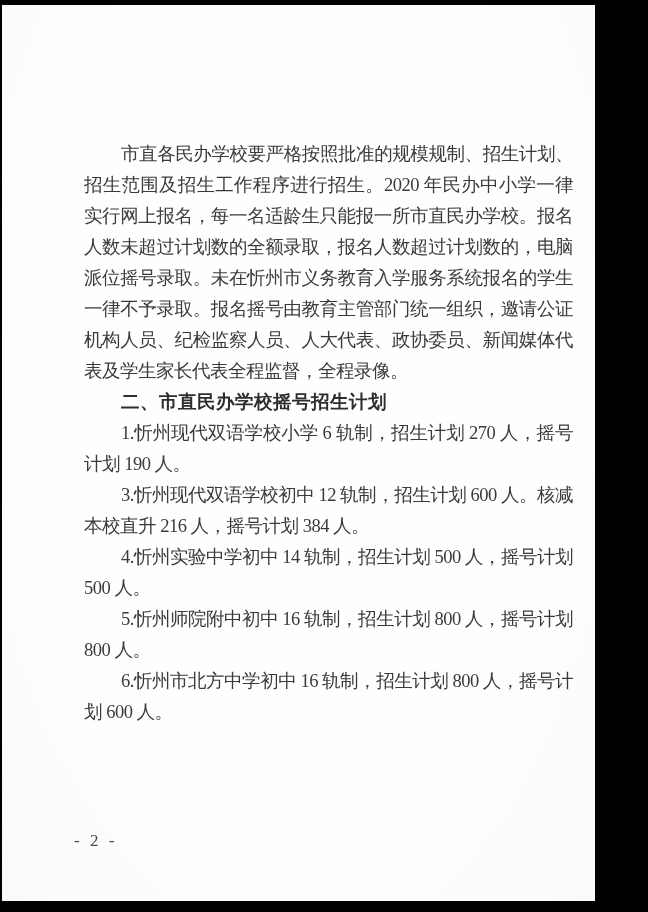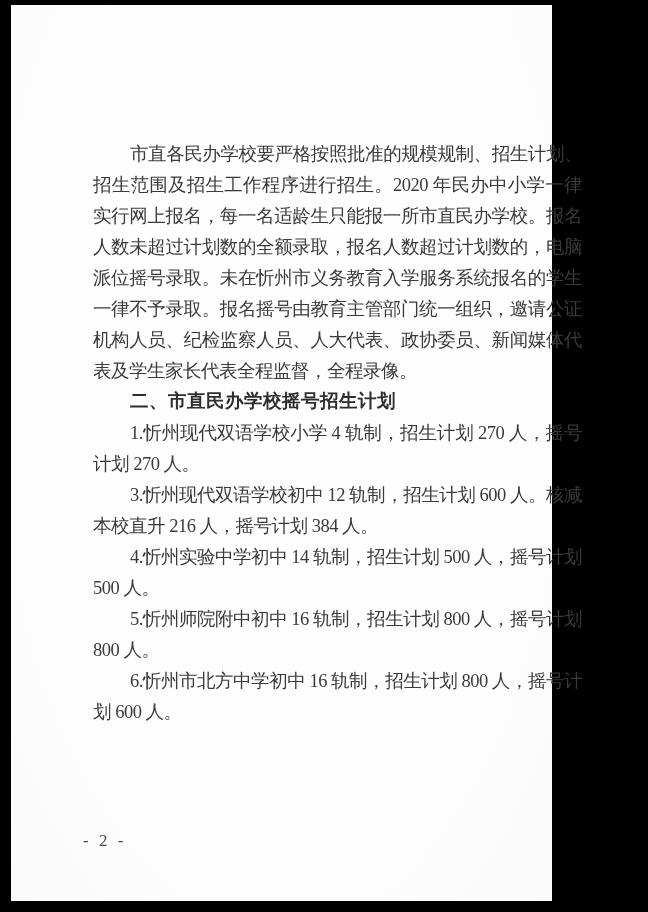--- a/index.html
+++ b/index.html
@@ -5,23 +5,23 @@
   html, body {
     margin: 0;
     padding: 0;
     width: 648px;
     height: 912px;
     background: #000;
     overflow: hidden;
   }
   .page {
     position: absolute;
-    left: 11px;
+    left: 2px;
     top: 5px;
-    width: 541px;   
+    width: 593px;   
     height: 896px;  
     background:
       radial-gradient(ellipse at 50% 40%, #fefefe 60%, #fafafa 100%);
     box-sizing: border-box;
   }
   .content {
     position: absolute;
     left: 82px;
     top: 134px;
     width: 489px;
@@ -36,21 +36,20 @@
     text-indent: 2em;
     text-align: justify;
     text-justify: inter-character;
   }
   p.heading {
     margin: 0;
     text-indent: 2em;
     font-weight: bold;
     color: #2e2e2e;
     letter-spacing: 0.5px;
-    font-family: Liberation Mono, monospace;
   }
   .page-number {
     position: absolute;
     left: 72px;
     top: 826px;
     font-family: "Liberation Serif", "DejaVu Serif", serif;
     font-size: 17px;
     color: #4a4a4a;
     letter-spacing: 3px;
   }
@@ -58,21 +57,21 @@
 </head>
 <body>
 
 <div class="page">
   <div class="content">
 
     <p class="para">市直各民办学校要严格按照批准的规模规制、招生计划、招生范围及招生工作程序进行招生。2020 年民办中小学一律实行网上报名，每一名适龄生只能报一所市直民办学校。报名人数未超过计划数的全额录取，报名人数超过计划数的，电脑派位摇号录取。未在忻州市义务教育入学服务系统报名的学生一律不予录取。报名摇号由教育主管部门统一组织，邀请公证机构人员、纪检监察人员、人大代表、政协委员、新闻媒体代表及学生家长代表全程监督，全程录像。</p>
 
     <p class="heading">二、市直民办学校摇号招生计划</p>
 
-    <p class="para">1.忻州现代双语学校小学 4 轨制，招生计划 270 人，摇号计划 270 人。</p>
+    <p class="para">1.忻州现代双语学校小学 6 轨制，招生计划 270 人，摇号计划 190 人。</p>
 
 
     <p class="para">3.忻州现代双语学校初中 12 轨制，招生计划 600 人。核减本校直升 216 人，摇号计划 384 人。</p>
 
     <p class="para">4.忻州实验中学初中 14 轨制，招生计划 500 人，摇号计划 500 人。</p>
 
     <p class="para">5.忻州师院附中初中 16 轨制，招生计划 800 人，摇号计划 800 人。</p>
 
     <p class="para">6.忻州市北方中学初中 16 轨制，招生计划 800 人，摇号计划 600 人。</p>
 

